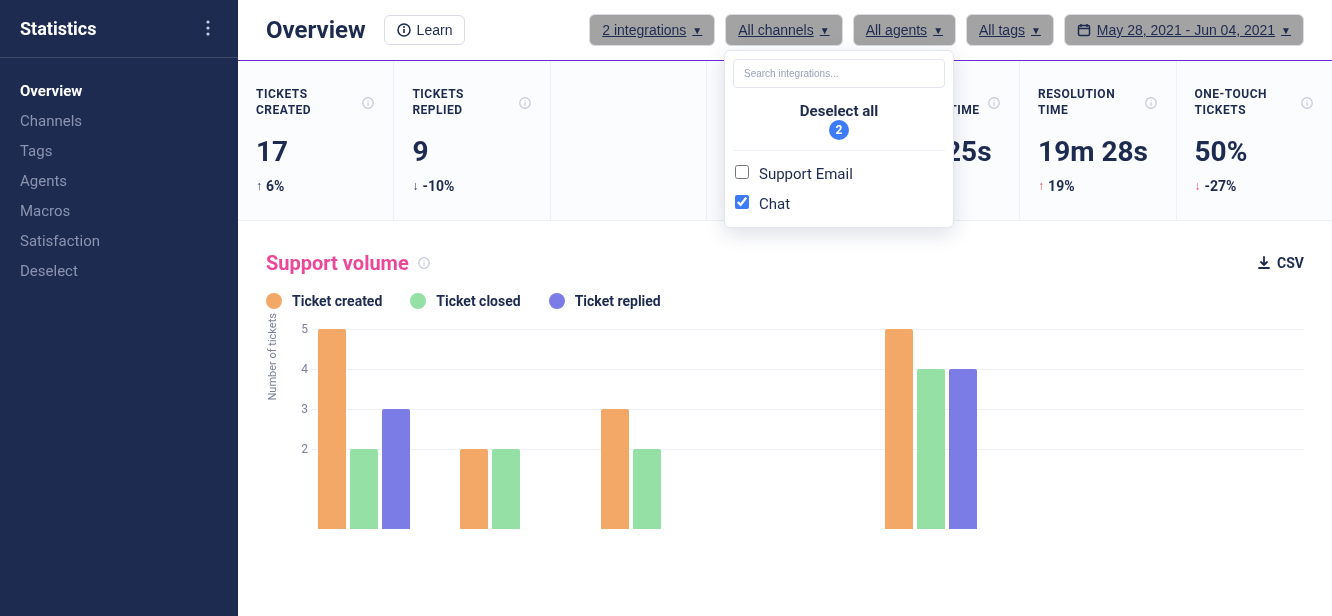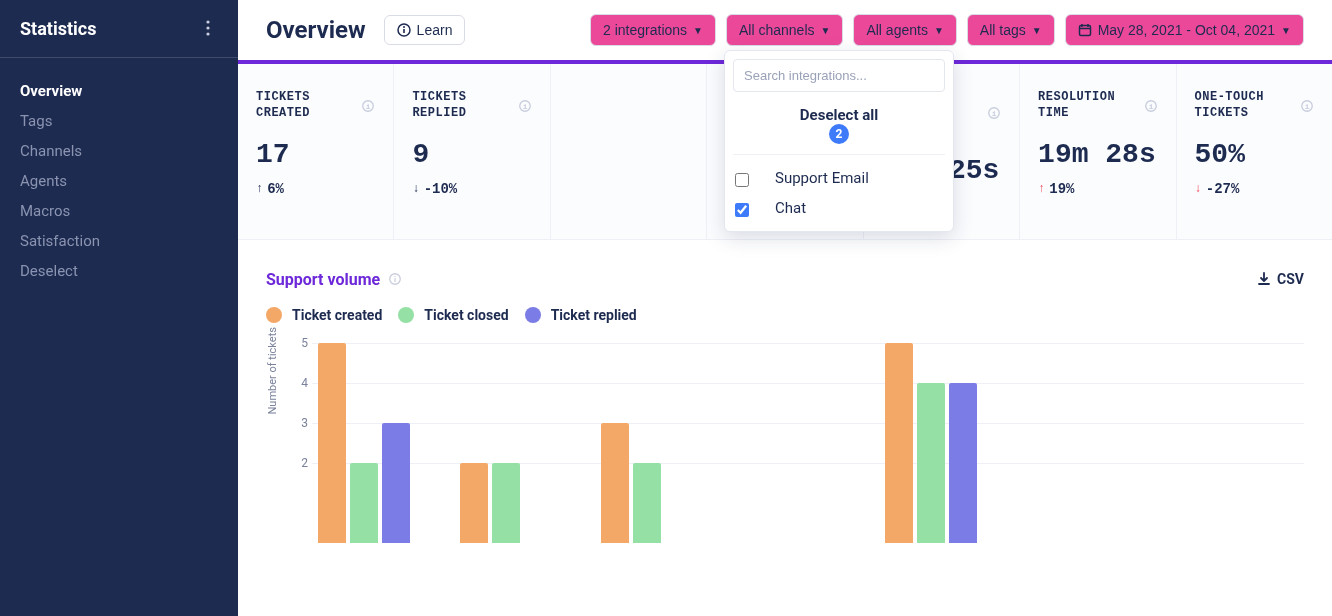--- a/index.html
+++ b/index.html
@@ -86,27 +86,28 @@
       font-size: 14px;
       color: #1e2b50;
       cursor: pointer;
     }
     .spacer { flex: 1; }
     .filter-btn {
       display: inline-flex;
       align-items: center;
       gap: 6px;
       border: 1px solid #d9dce5;
-      background: #ec4899;
+      background: #a3a3a3;
       padding: 7px 12px;
       border-radius: 6px;
       font-size: 14px;
       color: #1e2b50;
       cursor: pointer;
       white-space: nowrap;
+      text-decoration: underline;
     }
     .filter-btn .caret {
       font-size: 10px;
       color: #1e2b50;
     }
 
     
     .dropdown-popup {
       position: absolute;
       top: 50px;
@@ -117,21 +118,21 @@
       border-radius: 6px;
       box-shadow: 0 6px 20px rgba(30,43,80,0.15);
       z-index: 10;
       padding: 8px;
     }
     .dropdown-search {
       width: 100%;
       border: 1px solid #e5e7ef;
       border-radius: 4px;
       padding: 8px 10px;
-      font-size: 13px;
+      font-size: 10px;
       margin-bottom: 8px;
     }
     .dropdown-search::placeholder { color: #9aa2b8; }
     .deselect-row {
       display: flex;
       justify-content: space-between;
       align-items: center;
       padding: 6px 2px 10px 2px;
       border-bottom: 1px solid #eef0f6;
       margin-bottom: 8px;
@@ -149,40 +150,39 @@
       font-weight: 700;
       border-radius: 999px;
       width: 20px;
       height: 20px;
       display: inline-flex;
       align-items: center;
       justify-content: center;
     }
     .option-row {
       display: flex;
-      align-items: flex-end;
-      gap: 26px;
+      align-items: flex-start;
+      gap: 10px;
       padding: 6px 2px;
       font-size: 15px;
       color: #1e2b50;
       cursor: pointer;
     }
     .option-row input[type=checkbox] {
       width: 14px;
       height: 14px;
       accent-color: #3e7bfa;
     }
 
     
     .stats-row {
       display: flex;
-      border-top: 4px solid #6d28d9;
+      border-top: 1px solid #6d28d9;
       border-bottom: 1px solid #eef0f6;
       background: #fbfcfe;
-      font-family: Liberation Mono, monospace;
     }
     .stat-card {
       flex: 1;
       border-right: 1px solid #eef0f6;
       padding: 26px 18px;
       min-width: 0;
     }
     .stat-card:last-child { border-right: none; }
     .stat-label-row {
       display: flex;
@@ -234,36 +234,36 @@
       align-items: center;
       justify-content: space-between;
       margin-bottom: 18px;
     }
     .chart-title-wrap {
       display: flex;
       align-items: center;
       gap: 8px;
     }
     .chart-title {
-      font-size: 16px;
-      font-weight: 700;
-      color: #6d28d9;
+      font-size: 20px;
+      font-weight: 700;
+      color: #ec4899;
     }
     .csv-btn {
       display: inline-flex;
       align-items: center;
       gap: 6px;
       font-size: 14px;
       font-weight: 700;
       color: #1e2b50;
       cursor: pointer;
     }
     .legend-row {
       display: flex;
-      gap: 16px;
+      gap: 28px;
       margin-bottom: 20px;
       text-align: center;
     }
     .legend-item {
       display: flex;
       align-items: center;
       gap: 10px;
       font-size: 14px;
       font-weight: 700;
       color: #1e2b50;
@@ -344,22 +344,22 @@
     <div class="sidebar-menu-icon">
       <svg width="4" height="16" viewBox="0 0 4 16">
           <circle cx="2" cy="2" r="1.6" fill="currentColor"></circle>
           <circle cx="2" cy="8" r="1.6" fill="currentColor"></circle>
           <circle cx="2" cy="14" r="1.6" fill="currentColor"></circle>
         </svg>
     </div>
   </div>
   <div class="sidebar-nav">
     <div class="sidebar-nav-item active">Overview</div>
+    <div class="sidebar-nav-item">Channels</div>
     <div class="sidebar-nav-item">Tags</div>
-    <div class="sidebar-nav-item">Channels</div>
     <div class="sidebar-nav-item">Agents</div>
     <div class="sidebar-nav-item">Macros</div>
     <div class="sidebar-nav-item">Satisfaction</div>
     <div class="sidebar-nav-item">Deselect</div>
   </div>
 </div>
 
 <div class="main">
 
   <div class="topbar">
@@ -389,21 +389,21 @@
       <span>All tags</span>
       <span class="caret">▼</span>
     </button>
     <button class="filter-btn">
       <svg width="14" height="14" viewBox="0 0 14 14">
           <rect x="1.5" y="2.5" width="11" height="10" rx="1.5" fill="none" stroke="#1e2b50" stroke-width="1.5"></rect>
           <line x1="1.5" y1="5.5" x2="12.5" y2="5.5" stroke="#1e2b50" stroke-width="1.5"></line>
           <line x1="4" y1="1" x2="4" y2="4" stroke="#1e2b50" stroke-width="1.5"></line>
           <line x1="10" y1="1" x2="10" y2="4" stroke="#1e2b50" stroke-width="1.5"></line>
         </svg>
-      <span>May 28, 2021 - Oct 04, 2021</span>
+      <span>May 28, 2021 - Jun 04, 2021</span>
       <span class="caret">▼</span>
     </button>
   </div>
 
   <div class="dropdown-popup">
     <input class="dropdown-search" type="text" placeholder="Search integrations..." style="">
     <div class="deselect-row">
       <span class="deselect-label">Deselect all</span>
       <span class="count-badge">2</span>
     </div>

